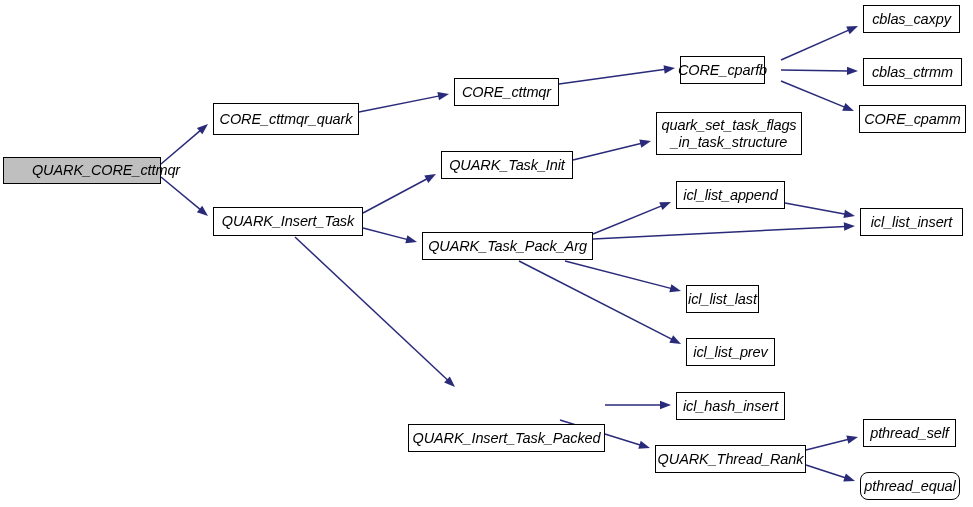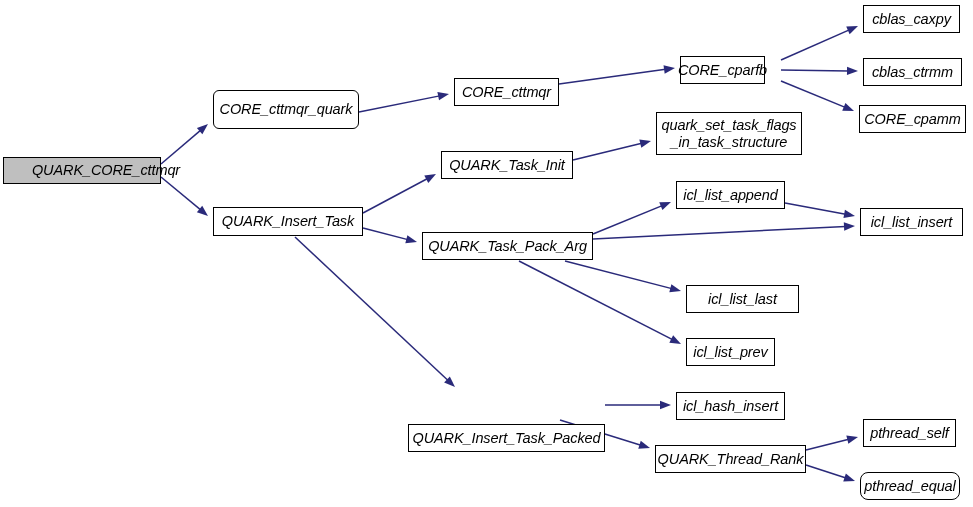--- a/index.html
+++ b/index.html
@@ -127,31 +127,31 @@
       <g>
         <line x1="806" y1="450" x2="848.7836462486193" y2="439.30408843784517" stroke="#2a2a7a" stroke-width="1.5"></line>
         <polygon points="858,437 848.347082123554,443.7424903760101 846.3097828732487,435.59329337478925" fill="#2a2a7a"></polygon>
       </g>
       <g>
         <line x1="806" y1="465" x2="845.9692481633357" y2="478.05118307374227" stroke="#2a2a7a" stroke-width="1.5"></line>
         <polygon points="855,481 843.2396524954115,481.5781233184374 845.8470274617869,473.5930374839131" fill="#2a2a7a"></polygon>
       </g>
     </svg>
 <div class="node highlight" style="left: 3px; top: 157px; width: 158px; height: 27px; padding-left: 48px;"><span class="label">QUARK_CORE_cttmqr</span></div>
-    <div class="node" style="left: 213px; top: 90px; width: 146px; height: 39px; border-radius: 6px;"><span class="label">CORE_cttmqr_quark</span></div>
+    <div class="node" style="left: 213px; top: 103px; width: 146px; height: 32px;"><span class="label">CORE_cttmqr_quark</span></div>
     <div class="node" style="left: 213px; top: 207px; width: 150px; height: 29px;"><span class="label">QUARK_Insert_Task</span></div>
     <div class="node" style="left: 454px; top: 78px; width: 105px; height: 28px;"><span class="label">CORE_cttmqr</span></div>
     <div class="node" style="left: 441px; top: 151px; width: 132px; height: 28px;"><span class="label">QUARK_Task_Init</span></div>
     <div class="node" style="left: 422px; top: 232px; width: 171px; height: 28px;"><span class="label">QUARK_Task_Pack_Arg</span></div>
     <div class="node" style="left: 408px; top: 392px; width: 197px; height: 28px; margin-top: 32px;"><span class="label">QUARK_Insert_Task_Packed</span></div>
     <div class="node" style="left: 680px; top: 56px; width: 85px; height: 28px;"><span class="label">CORE_cparfb</span></div>
     <div class="node" style="left: 656px; top: 112px; width: 146px; height: 43px;"><span class="label">quark_set_task_flags
 _in_task_structure</span></div>
     <div class="node" style="left: 676px; top: 181px; width: 109px; height: 28px;"><span class="label">icl_list_append</span></div>
-    <div class="node" style="left: 686px; top: 285px; width: 113px; height: 28px;"><span class="label">icl_list_last</span></div>
+    <div class="node" style="left: 686px; top: 285px; width: 73px; height: 28px;"><span class="label">icl_list_last</span></div>
     <div class="node" style="left: 686px; top: 338px; width: 89px; height: 28px;"><span class="label">icl_list_prev</span></div>
     <div class="node" style="left: 676px; top: 392px; width: 109px; height: 28px;"><span class="label">icl_hash_insert</span></div>
     <div class="node" style="left: 655px; top: 445px; width: 151px; height: 28px;"><span class="label">QUARK_Thread_Rank</span></div>
     <div class="node" style="left: 863px; top: 5px; width: 97px; height: 28px;"><span class="label">cblas_caxpy</span></div>
     <div class="node" style="left: 863px; top: 58px; width: 99px; height: 28px;"><span class="label">cblas_ctrmm</span></div>
     <div class="node" style="left: 859px; top: 105px; width: 107px; height: 28px;"><span class="label">CORE_cpamm</span></div>
     <div class="node" style="left: 860px; top: 208px; width: 103px; height: 28px;"><span class="label">icl_list_insert</span></div>
     <div class="node" style="left: 863px; top: 419px; width: 93px; height: 28px;"><span class="label">pthread_self</span></div>
     <div class="node" style="left: 860px; top: 472px; width: 100px; height: 28px; border-radius: 8px;"><span class="label">pthread_equal</span></div>
   </div>

